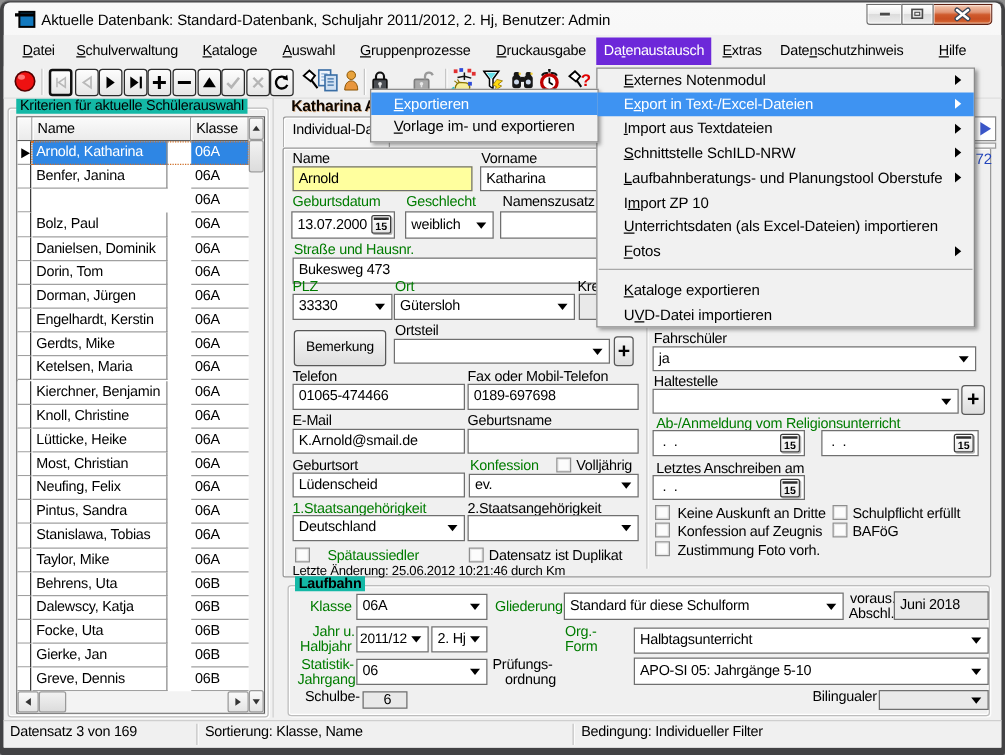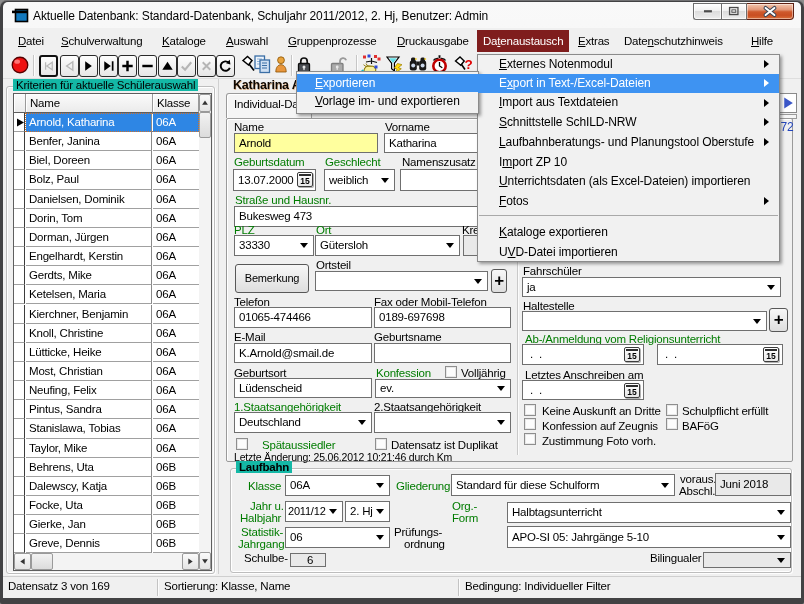--- a/index.html
+++ b/index.html
@@ -18,21 +18,21 @@
   background:linear-gradient(#ffffff,#f0f0f0 45%,#dcdcdc 50%,#ededed);
   box-shadow:inset 0 0 0 1px rgba(255,255,255,0.7); }
 #btnmin  { left:693px; width:28px; border-right:none; border-radius:0 0 0 3px; }
 #btnmax  { left:721px; width:26px; }
 #btnclose{ left:747px; width:47px; border-left:none; border-radius:0 0 4px 0;
   background:linear-gradient(#f3c6ad,#e29677 38%,#cf5a2d 52%,#c94e22 75%,#d96f3a);
   border-color:#5e2012; box-shadow:inset 0 0 0 1px rgba(255,255,255,0.45); }
 .glyph { position:absolute; left:0; top:0; width:100%; height:100%; }
 
 .mitem { position:absolute; top:30px; height:22px; line-height:22px; font-size:11.5px; letter-spacing:-0.2px; color:#000; white-space:nowrap; }
-#msel { position:absolute; left:477px; top:30px; width:92px; height:22px; background:#7f1d1d; }
+#msel { position:absolute; left:477px; top:30px; width:92px; height:22px; background:#6d28d9; }
 #msel span { position:absolute; left:6px; top:0; height:22px; line-height:22px; font-size:11.5px; letter-spacing:-0.2px; color:#fff; white-space:nowrap; }
 
 .tbtn { position:absolute; top:55px; width:19px; height:22px; border:1px solid #2a2a2a; border-radius:3px;
   background:linear-gradient(#fdfdfd,#e6e6e6); }
 .tsep { position:absolute; top:55px; width:2px; height:21px; border-left:1px solid #c6c6c6; border-right:1px solid #fdfdfd; }
 
 .gbox { position:absolute; border:1px solid #bdbdbd; box-shadow:inset 0 0 0 1px #ffffff, 1px 1px 0 #fdfdfd; border-radius:3px; }
 .glabel { position:absolute; background:#14b8a6; font-size:11.5px; letter-spacing:-0.2px; color:#000; padding:0 3px; white-space:nowrap; }
 
 .lbl { position:absolute; font-size:11.5px; letter-spacing:-0.2px; line-height:13px; color:#000; white-space:nowrap; }
@@ -50,21 +50,21 @@
 .cal { position:absolute; width:16px; height:15px; background:linear-gradient(#fff,#e8e8e8); border:1px solid #3c3c3c; border-radius:2px;
   box-shadow:1px 1px 0 rgba(0,0,0,0.3); }
 .cal:before { content:""; position:absolute; left:1px; top:1px; right:1px; height:2px; background:#2e2e2e; }
 .cal:after { content:"15"; position:absolute; left:0; right:0; top:4px; text-align:center; font-size:8.5px; line-height:9px; letter-spacing:0; font-weight:bold; color:#000; }
 
 #gridwrap { position:absolute; left:13px; top:93px; width:199px; height:478px; background:#fff; border:1px solid #5e5e5e; }
 .gh { position:absolute; background:linear-gradient(#fbfbfb,#ebebeb); border-right:1px solid #9a9a9a; border-bottom:1px solid #5e5e5e;
   box-shadow:inset 1px 1px 0 #fff; font-size:11.5px; letter-spacing:-0.2px; color:#000; padding-left:4px; }
 .grow { position:absolute; left:0; width:185px; height:19.15px; }
 .gc0 { position:absolute; left:0; top:0; width:11px; height:100%; background:#fff; border-right:1px solid #3c3c3c; border-bottom:1px solid #a0a0a0; }
-.gc1 { position:absolute; left:12px; top:0; width:126px; height:100%; line-height:19px; font-size:11.5px; letter-spacing:-0.2px; padding-left:3px;
+.gc1 { position:absolute; left:12px; top:0; width:108px; height:100%; line-height:19px; font-size:11.5px; letter-spacing:-0.2px; padding-left:3px;
   border-right:1px solid #8a8a8a; border-bottom:1px solid #a0a0a0; color:#000; }
 .gc2 { position:absolute; left:139px; top:0; width:46px; height:100%; line-height:19px; font-size:11.5px; letter-spacing:-0.2px; padding-left:3px;
   border-bottom:1px solid #a0a0a0; color:#000; }
 .sel .gc1, .sel .gc2 { background:#2e86e4; color:#fff; border-bottom-color:#2e86e4; }
 .sel:after { content:""; position:absolute; left:11px; right:0; top:0; bottom:0; outline:1px dotted #d07028; outline-offset:-1px; }
 .sb { position:absolute; background:#f3f3f3; }
 .sbtn { position:absolute; background:linear-gradient(#fafafa,#e4e4e4); border:1px solid #999; border-radius:2px; }
 .thumb { position:absolute; background:linear-gradient(#f2f2f2,#dcdcdc); border:1px solid #9a9a9a; border-radius:2px; }
 
 .menu { position:absolute; z-index:10; background:#f1f1f1; border:1px solid #8b8b8b;
@@ -257,21 +257,20 @@
       <div class="gc1">Arnold, Katharina</div>
       <div class="gc2">06A</div>
     </div>
   <div class="grow" style="top:38.15px;">
       <div class="gc0"></div>
       <div class="gc1">Benfer, Janina</div>
       <div class="gc2">06A</div>
     </div>
   <div class="grow" style="top:57.30px;">
       <div class="gc0"></div>
-      <div class="gc1">Biel, Doreen</div>
       <div class="gc2">06A</div>
     </div>
   <div class="grow" style="top:76.45px;">
       <div class="gc0"></div>
       <div class="gc1">Bolz, Paul</div>
       <div class="gc2">06A</div>
     </div>
   <div class="grow" style="top:95.60px;">
       <div class="gc0"></div>
       <div class="gc1">Danielsen, Dominik</div>

